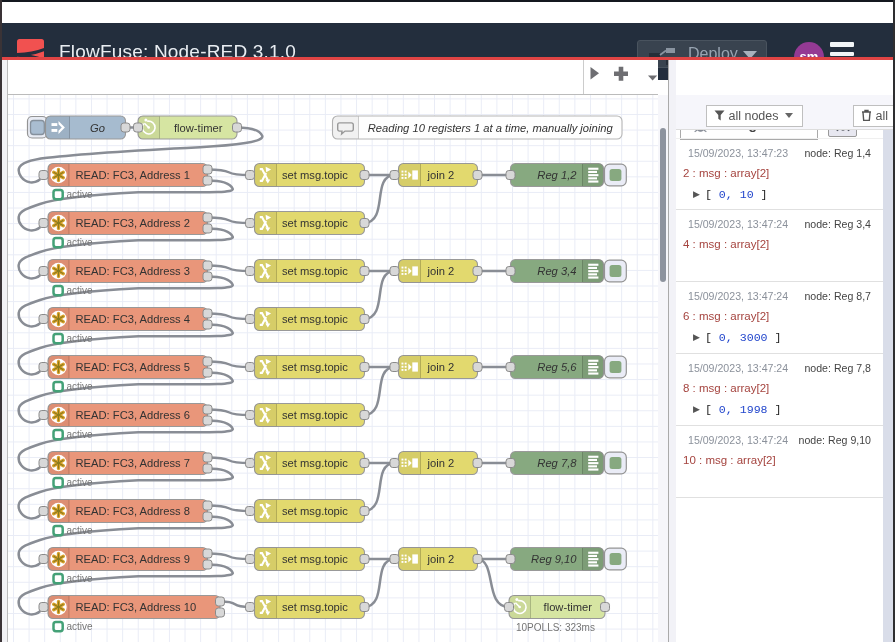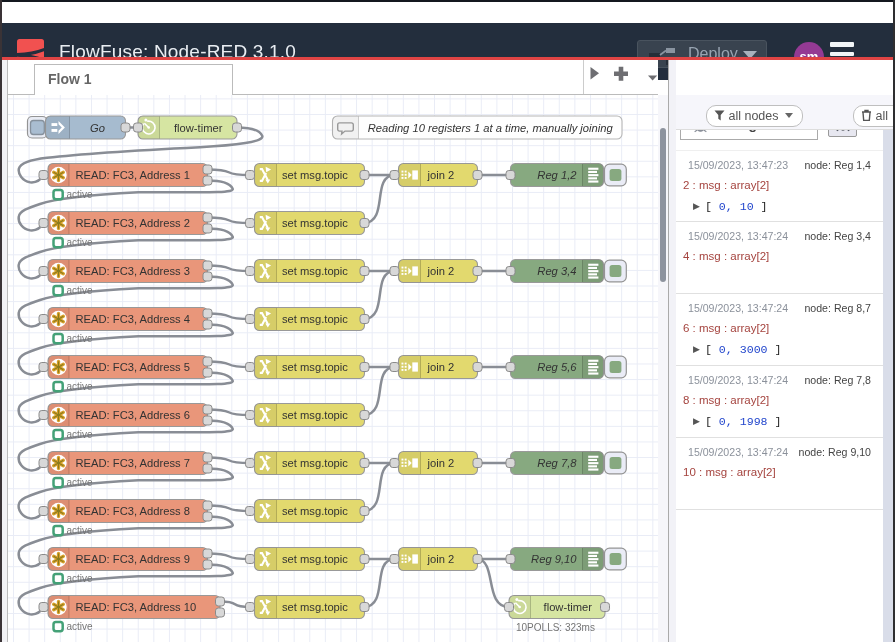--- a/index.html
+++ b/index.html
@@ -34,25 +34,25 @@
 #cscroll { position:absolute; left:658px; top:95px; width:10px; height:547px; background:#f6f6fa; }
 #cscroll .thumb { position:absolute; left:1.5px; top:33px; width:6px; height:154px; background:#8d939e; border-radius:3px; }
 #sep { position:absolute; left:668px; top:60px; width:8px; height:582px; background:#f2f2f7; border-left:1px solid #aaa; }
 #sidebar { position:absolute; left:676px; top:60px; width:219px; height:582px; background:#fff; }
 #sbtabs { position:absolute; left:0; top:8px; width:219px; height:35px; background:#fff;margin-top:37px; }
 #dbgtab { position:absolute; left:4px; top:4px; width:138px; height:31px; background:#fff; border:1px solid #aaa; }
 #dbgtab .lbl { position:absolute; left:34px; top:6px; font-size:14px; font-weight:bold; color:#444; }
 #bugbtn { position:absolute; left:152px; top:4px; width:29px; height:28px; background:#e7e7f0; border:1px solid #999; border-radius:2px; }
 #sbcaret { position:absolute; left:194px; top:15px; width:0; height:0; border-left:6.5px solid transparent; border-right:6.5px solid transparent; border-top:8px solid #555; }
 #dtoolbar { position:absolute; left:0; top:35px; width:219px; height:35px; background:#f6f6fb; border-bottom:1px solid #ddd; }
-.tbtn { position:absolute; top:10px; height:22px; background:#fff; border:1px solid #bfbfbf; border-radius:10px; font-size:12.5px; color:#555; line-height:20px; }
+.tbtn { position:absolute; top:10px; height:22px; background:#fff; border:1px solid #bfbfbf; border-radius:0; font-size:12.5px; color:#555; line-height:20px; }
 #btn-nodes { left:30px; width:97px; }
 #btn-all { left:137px; width:53px;margin-left:40px; }
 .tcaret { display:inline-block; width:0; height:0; border-left:4.5px solid transparent; border-right:4.5px solid transparent; border-top:5.5px solid #666; vertical-align:middle; margin-left:6px; margin-bottom:2px; }
-#dmsgs { position:absolute; left:0; top:90px; width:207px; }
+#dmsgs { position:absolute; left:0; top:78px; width:207px; }
 .dmsg { border-bottom:1px solid #e0e0e0; padding:8px 12px 10px 12px; height:72px; }
 .dmsg:first-child { border-top:1px solid #efefef; }
 .dmeta { font-size:10.6px; color:#8b919b; }
 .dmeta .dnode { float:right; color:#444; }
 .dtopic { font-size:11.5px; color:#a5443f; margin-top:8px; margin-left:-5px; }
 .dval { margin-top:5px; }
 .tri { font-size:9px; color:#555; margin-left:5px; margin-right:5px; vertical-align:1px; }
 .mono { font-family:"Liberation Mono",monospace; font-size:11.6px; color:#222; }
 .num { color:#2246cc; }
 #sbscroll { position:absolute; left:207px; top:70px; width:10px; height:512px; background:#d9dde9; }
@@ -87,23 +87,20 @@
     <div id="avatar">sm</div>
     <div id="burger">
         <div></div>
         <div></div>
         <div></div>
       </div>
   </div>
   <div id="redline"></div>
   <div id="palette"></div>
   <div id="tabbar">
-    <div id="tab1">
-        <span>Flow 1</span>
-      </div>
     <div id="tbicons">
       <svg width="75" height="34" viewBox="0 0 75 34">
         <path d="M 6.5 7 L 15 13.2 L 6.5 19.4 Z" fill="#6e6e72"></path>
         <path d="M 30 11.5 h 4.7 v -4.7 h 4.6 v 4.7 h 4.7 v 4.6 h -4.7 v 4.7 h -4.6 v -4.7 h -4.7 Z" fill="#6e6e72"></path>
         <path d="M 64 15.5 l 4.6 5 l 4.6 -5 Z" fill="#6e6e72"></path>
       </svg>
     </div>
   </div>
   <div id="canvas"></div>
   <svg id="flowsvg" width="650" height="547" viewBox="8 95 650 547">

